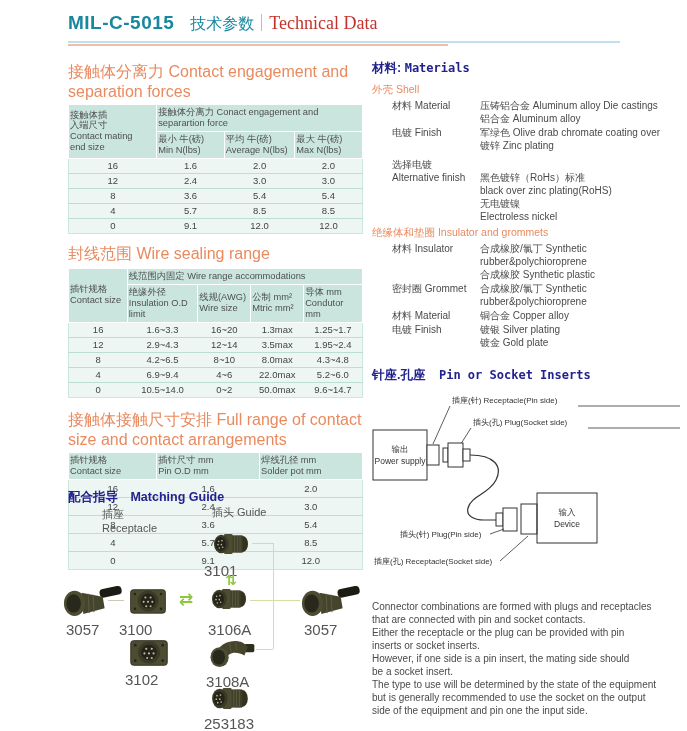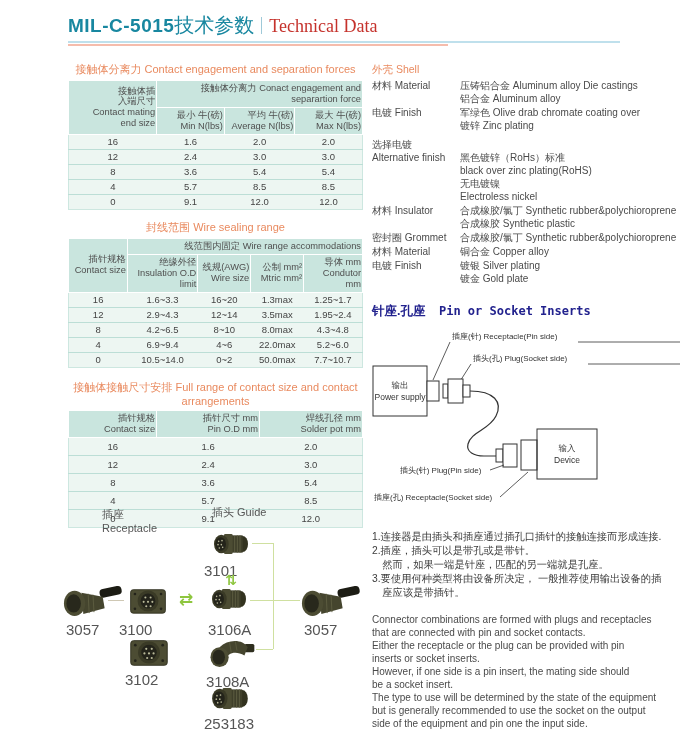--- a/index.html
+++ b/index.html
@@ -3,58 +3,58 @@
 <meta charset="utf-8">
 <style>
   html,body{margin:0;padding:0;background:#fff;}
   .page{position:relative;width:687px;height:731px;background:#ffffff;overflow:hidden;
         font-family:"Liberation Sans","DejaVu Sans",sans-serif;color:#4a4a4a;}
   .pre{white-space:pre-line;}
 
   
   .hdr{position:absolute;left:68px;top:12px;width:600px;}
   .hdr .model{font-size:19px;font-weight:bold;color:#1887a0;letter-spacing:.5px;}
-  .hdr .cn{font-size:20px;color:#1887a0;margin-left:0;text-align:right;}
+  .hdr .cn{font-size:16px;color:#1887a0;margin-left:16px;text-align:right;}
   .hdr .sep{display:inline-block;width:1px;height:17px;background:#9fc9d8;margin:0 7px;vertical-align:-2px;}
   .hdr .en{font-size:18px;color:#c5322c;font-family:"Liberation Serif","DejaVu Serif",serif;}
   .rule-blue{position:absolute;left:68px;top:41px;width:552px;height:2px;background:#bfe0ec;}
   .rule-pink{position:absolute;left:68px;top:44px;width:380px;height:2px;background:#f5bcac;}
 
   
   .leftcol{position:absolute;left:68px;top:62px;width:295px;}
   .rightcol{position:absolute;left:372px;top:60px;width:315px;}
 
-  .sec-orange{color:#e98a5f;font-size:11px;margin:0 0 3px 0;text-align:center;}
+  .sec-orange{color:#e98a5f;font-size:16px;margin:0 0 3px 0;}
   .desc{font-size:9.8px;line-height:1.32;color:#555;margin-bottom:6px;}
   .navy-head{color:#22228e;font-size:12.5px;font-weight:bold;margin:0 0 6px 0;}
   .navy-head .mono{font-family:"DejaVu Sans Mono","Liberation Mono",monospace;font-size:12px;}
 
   
   table.dt{border-collapse:collapse;width:100%;table-layout:fixed;background:#edf6f2;
            border:1px solid #cde7e0;margin-bottom:10px;}
   table.dt th{background:#c9e5de;border:1px solid #ffffff;font-weight:normal;color:#4f4f4f;
-              font-size:9.3px;line-height:1.18;padding:2px 1px;text-align:right;vertical-align:middle;}
+              font-size:9.3px;line-height:1.18;padding:2px 1px;text-align:left;vertical-align:middle;}
   table.dt td{border-top:1px solid #bcded6;color:#444;font-size:9.5px;text-align:center;
               padding:1.5px 2px;}
 
   
   .guide{position:absolute;left:62px;top:487px;width:305px;height:244px;}
   .g-abs{position:absolute;}
   .g-label{font-size:11px;color:#555;text-align:left;}
   .g-num{font-size:15px;color:#555;text-align:left;}
   .g-arrow{color:#8ec63f;font-weight:bold;text-align:center;}
   .g-hline{height:1px;background:#cfe0a0;}
   .g-vline{width:1px;background:#cfe0a0;}
   .g-dash{height:1px;background:#cfc8b4;}
   .conn svg{display:block;width:100%;height:100%;}
 
   
   .mat-sub{color:#e98a5f;font-size:10.5px;margin:3px 0 2px 0;}
   .mrow{display:flex;font-size:10px;line-height:1.3;margin-bottom:1px;}
-  .mlabel{width:88px;flex:0 0 88px;color:#4a4a4a;}
+  .mlabel{width:88px;flex:0 0 88px;color:#4a4a4a;margin-left:20px;}
   .mvalue{flex:1;color:#4a4a4a;}
 
   
   .inserts-head{margin-top:18px;}
   .diagram{width:312px;height:192px;}
   .diagram text{font-size:8px;fill:#333;font-family:"Liberation Sans",sans-serif;}
   .diagram .boxtxt{font-size:8.5px;}
 
   
   .notes-cn{font-size:10.3px;line-height:1.35;color:#3c3c3c;margin-top:8px;}
@@ -187,21 +187,21 @@
             <td>6.9~9.4</td>
             <td>4~6</td>
             <td>22.0max</td>
             <td>5.2~6.0</td>
           </tr>
         <tr>
             <td>0</td>
             <td>10.5~14.0</td>
             <td>0~2</td>
             <td>50.0max</td>
-            <td>7.7~10.7</td>
+            <td>9.6~14.7</td>
           </tr>
       </tbody>
     </table>
 
     <div class="sec-orange" style="margin-top:12px;">接触体接触尺寸安排 Full range of contact size and contact arrangements</div>
 
     <table class="dt">
       <colgroup>
           <col style="width:30%">
           <col style="width:35%">
@@ -241,20 +241,24 @@
         <tr>
             <td style="padding:3px 2px;">0</td>
             <td>9.1</td>
             <td>12.0</td>
           </tr>
       </tbody>
     </table>
   </div>
 
   <div class="guide">
+    <div class="g-abs" style="left:6px;top:0;">
+      <span class="navy-head" style="margin:0;">配合指导</span>
+      <span class="navy-head mono" style="margin:0 0 0 8px;">Matching Guide</span>
+    </div>
 
     <div class="g-abs g-label pre" style="left:40px;top:20px;width:90px;">插座
 Receptacle</div>
     <div class="g-abs g-label" style="left:150px;top:18px;width:80px;">插头 Guide</div>
 
     <div class="g-abs g-hline" style="left:190px;top:56px;width:21px;"></div>
     <div class="g-abs g-vline" style="left:211px;top:56px;height:106px;"></div>
     <div class="g-abs g-hline" style="left:188px;top:113px;width:50px;"></div>
     <div class="g-abs g-hline" style="left:194px;top:162px;width:17px;"></div>
     <div class="g-abs g-dash" style="left:46px;top:113px;width:16px;"></div>
@@ -412,20 +416,24 @@
             <circle cx="11" cy="23" r="1.2"></circle>
             <circle cx="16" cy="22" r="1.2"></circle>
           </g>
         </svg>
     </div>
     <div class="g-abs g-num" style="left:142px;top:228px;width:56px;">253183</div>
   </div>
 
   <div class="rightcol">
 
+    <div class="navy-head">
+      <span>材料:</span>
+      <span class="mono">Materials</span>
+    </div>
 
     <div class="mat-sub">外壳 Shell</div>
     <div class="mrow">
       <span class="mlabel pre">材料 Material</span>
       <span class="mvalue pre">压铸铝合金 Aluminum alloy Die castings
 铝合金 Aluminum alloy</span>
     </div>
     <div class="mrow">
       <span class="mlabel pre">电镀 Finish</span>
       <span class="mvalue pre">军绿色 Olive drab chromate coating over
@@ -433,20 +441,21 @@
     </div>
     <div class="mrow" style="margin-top:6px;">
       <span class="mlabel pre">选择电镀
 Alternative finish</span>
       <span class="mvalue pre" style="padding-top:13px;">黑色镀锌（RoHs）标准
 black over zinc plating(RoHS)
 无电镀镍
 Electroless nickel</span>
     </div>
 
+    <div class="mat-sub">绝缘体和垫圈 Insulator and grommets</div>
     <div class="mrow">
       <span class="mlabel pre">材料 Insulator</span>
       <span class="mvalue pre">合成橡胶/氯丁 Synthetic rubber&amp;polychioroprene
 合成橡胶 Synthetic plastic</span>
     </div>
     <div class="mrow">
       <span class="mlabel pre">密封圈 Grommet</span>
       <span class="mvalue pre">合成橡胶/氯丁 Synthetic rubber&amp;polychioroprene</span>
     </div>
 
@@ -497,25 +506,20 @@
       <text class="boxtxt" x="195" y="125" text-anchor="middle">输入</text>
       <text class="boxtxt" x="195" y="137" text-anchor="middle">Device</text>
 
       <text x="28" y="147">插头(针) Plug(Pin side)</text>
       <line x1="118" y1="144" x2="132" y2="139" stroke="#333" stroke-width="0.8"></line>
 
       <text x="2" y="174">插座(孔) Receptacle(Socket side)</text>
       <line x1="128" y1="171" x2="156" y2="146" stroke="#333" stroke-width="0.8"></line>
     </svg>
 
-    <div class="notes-cn pre">1.连接器是由插头和插座通过插孔口插针的接触连接而形成连接.
-2.插座，插头可以是带孔或是带针。
-　然而，如果一端是针座，匹配的另一端就是孔座。
-3.要使用何种类型将由设备所决定， 一般推荐使用输出设备的插
-　座应该是带插针。</div>
     <div class="notes-en pre">Connector combinations are formed with plugs and receptacles
 that are connected with pin and socket contacts.
 Either the receptacle or the plug can be provided with pin
 inserts or socket inserts.
 However, if one side is a pin insert, the mating side should
 be a socket insert.
 The type to use will be determined by the state of the equipment
 but is generally recommended to use the socket on the output
 side of the equipment and pin one the input side.</div>
   </div>

